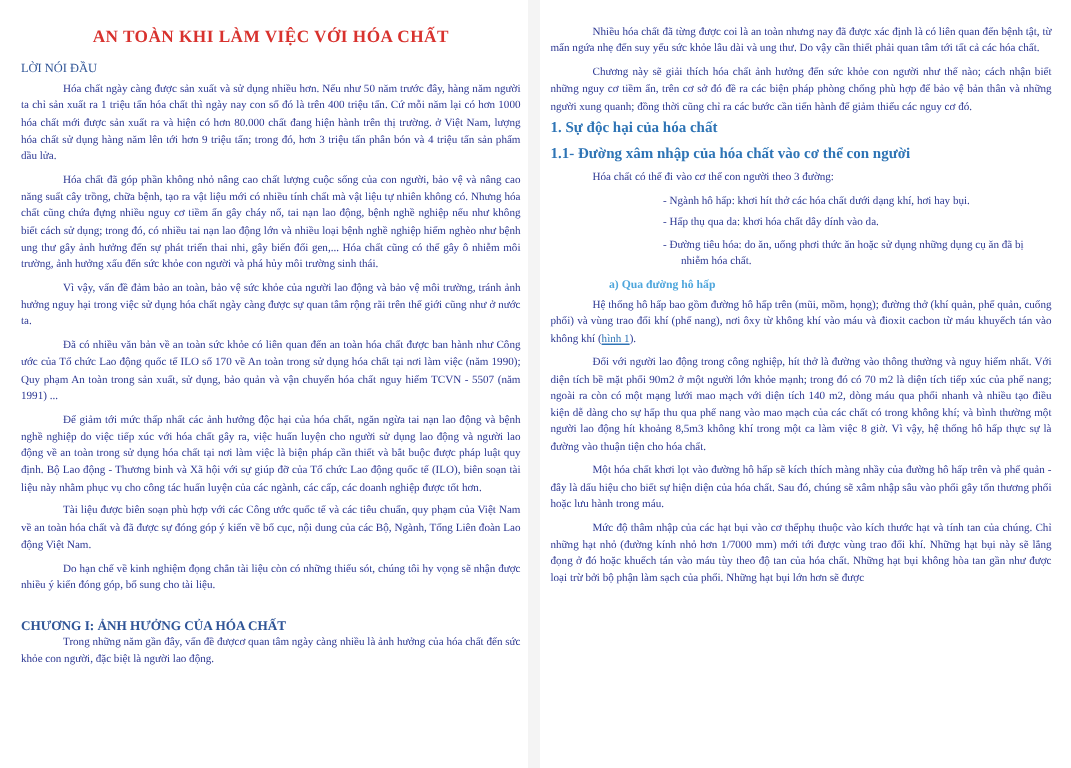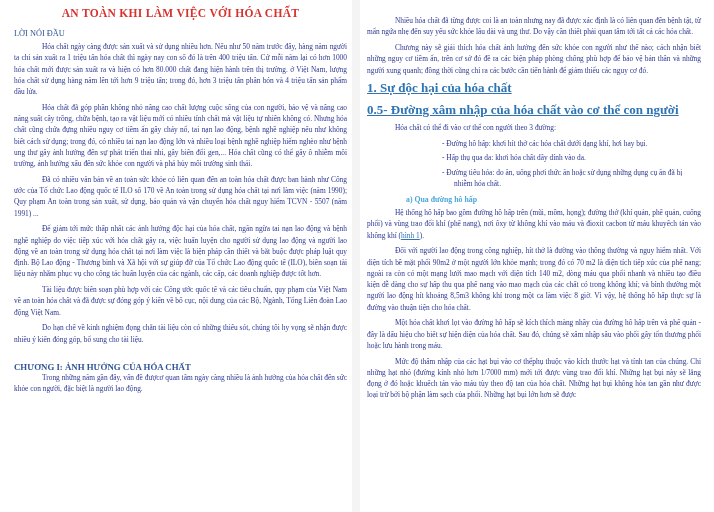--- a/index.html
+++ b/index.html
@@ -12,21 +12,21 @@
     display: flex;
     width: 714px; height: 512px;
     font-family: "Liberation Serif", "DejaVu Serif", serif;
   }
   .page {
     background: #ffffff;
     box-sizing: border-box;
     height: 512px;
     overflow: hidden;
   }
-  .page-left  { width: 352px; padding: 7px 5px 0 14px; }
+  .page-left  { width: 352px; padding: 19px 5px 0 14px; }
   .gutter     { width: 8px; background: #f4f4f4; }
   .page-right { width: 354px; padding: 15px 13px 0 7px; }
 
   .doc-title {
     color: #d8322e;
     font-weight: bold;
     font-size: 11.5px;
     text-align: center;
     letter-spacing: 0.3px;
     margin: 0 0 10px 0;
@@ -38,23 +38,22 @@
     margin: 0 0 3px 0;
   }
   .h-chapter {
     color: #2f5496;
     font-weight: bold;
     font-size: 8.8px;
     margin: 17px 0 0 0;
   }
   .h-mid {
     color: #2e74b5;
-    font-size: 13px;
+    font-size: 10px;
     margin: 0 0 2px 0;
-    text-decoration: underline;
   }
   .h-mid-sp { margin: 6px 0 4px 0; }
   .h-light {
     color: #4ea6dc;
     font-size: 7.8px;
     margin: 6px 0 3px 0;
     padding-left: 39px;
   }
   p.body {
     color: #2c3792;
@@ -83,41 +82,42 @@
 <body>
 
 <div class="spread">
 
   <div class="page page-left">
     <h1 class="doc-title">AN TOÀN KHI LÀM VIỆC VỚI HÓA CHẤT</h1>
     <h2 class="h-dark">LỜI NÓI ĐẦU</h2>
 
     <p class="body">Hóa chất ngày càng được sản xuất và sử dụng nhiều hơn. Nếu như 50 năm trước đây, hàng năm người ta chỉ sản xuất ra 1 triệu tấn hóa chất thì ngày nay con số đó là trên 400 triệu tấn. Cứ mỗi năm lại có hơn 1000 hóa chất mới được sản xuất ra và hiện có hơn 80.000 chất đang hiện hành trên thị trường. ở Việt Nam, lượng hóa chất sử dụng hàng năm lên tới hơn 9 triệu tấn; trong đó, hơn 3 triệu tấn phân bón và 4 triệu tấn sản phẩm dầu lửa.</p>
     <p class="body">Hóa chất đã góp phần không nhỏ nâng cao chất lượng cuộc sống của con người, bảo vệ và nâng cao năng suất cây trồng, chữa bệnh, tạo ra vật liệu mới có nhiều tính chất mà vật liệu tự nhiên không có. Nhưng hóa chất cũng chứa đựng nhiều nguy cơ tiềm ẩn gây cháy nổ, tai nạn lao động, bệnh nghề nghiệp nếu như không biết cách sử dụng; trong đó, có nhiều tai nạn lao động lớn và nhiều loại bệnh nghề nghiệp hiểm nghèo như bệnh ung thư gây ảnh hưởng đến sự phát triển thai nhi, gây biến đổi gen,... Hóa chất cũng có thể gây ô nhiễm môi trường, ảnh hưởng xấu đến sức khỏe con người và phá hủy môi trường sinh thái.</p>
+    <p class="body">Vì vậy, vấn đề đảm bảo an toàn, bảo vệ sức khỏe của người lao động và bảo vệ môi trường, tránh ảnh hưởng nguy hại trong việc sử dụng hóa chất ngày càng được sự quan tâm rộng rãi trên thế giới cũng như ở nước ta.</p>
     <p class="body">Đã có nhiều văn bản về an toàn sức khỏe có liên quan đến an toàn hóa chất được ban hành như Công ước của Tổ chức Lao động quốc tế ILO số 170 về An toàn trong sử dụng hóa chất tại nơi làm việc (năm 1990); Quy phạm An toàn trong sản xuất, sử dụng, bảo quản và vận chuyển hóa chất nguy hiểm TCVN - 5507 (năm 1991) ...</p>
     <p class="body">Để giảm tới mức thấp nhất các ảnh hưởng độc hại của hóa chất, ngăn ngừa tai nạn lao động và bệnh nghề nghiệp do việc tiếp xúc với hóa chất gây ra, việc huấn luyện cho người sử dụng lao động và người lao động về an toàn trong sử dụng hóa chất tại nơi làm việc là biện pháp cần thiết và bắt buộc được pháp luật quy định. Bộ Lao động - Thương binh và Xã hội với sự giúp đỡ của Tổ chức Lao động quốc tế (ILO), biên soạn tài liệu này nhằm phục vụ cho công tác huấn luyện của các ngành, các cấp, các doanh nghiệp được tốt hơn.</p>
     <p class="body">Tài liệu được biên soạn phù hợp với các Công ước quốc tế và các tiêu chuẩn, quy phạm của Việt Nam về an toàn hóa chất và đã được sự đóng góp ý kiến về bố cục, nội dung của các Bộ, Ngành, Tổng Liên đoàn Lao động Việt Nam.</p>
     <p class="body">Do hạn chế về kinh nghiệm đọng chắn tài liệu còn có những thiếu sót, chúng tôi hy vọng sẽ nhận được nhiều ý kiến đóng góp, bổ sung cho tài liệu.</p>
 
     <h2 class="h-chapter">CHƯƠNG I: ẢNH HƯỞNG CỦA HÓA CHẤT</h2>
     <p class="body">Trong những năm gần đây, vấn đề đượcơ quan tâm ngày càng nhiều là ảnh hưởng của hóa chất đến sức khỏe con người, đặc biệt là người lao động.</p>
   </div>
 
   <div class="gutter"></div>
 
   <div class="page page-right">
     <p class="body">Nhiều hóa chất đã từng được coi là an toàn nhưng nay đã được xác định là có liên quan đến bệnh tật, từ mẩn ngứa nhẹ đến suy yếu sức khỏe lâu dài và ung thư. Do vậy cần thiết phải quan tâm tới tất cả các hóa chất.</p>
     <p class="body">Chương này sẽ giải thích hóa chất ảnh hưởng đến sức khỏe con người như thế nào; cách nhận biết những nguy cơ tiềm ẩn, trên cơ sở đó đề ra các biện pháp phòng chống phù hợp để bảo vệ bản thân và những người xung quanh; đồng thời cũng chỉ ra các bước cần tiến hành để giảm thiểu các nguy cơ đó.</p>
 
     <h3 class="h-mid">1. Sự độc hại của hóa chất</h3>
 
-    <h3 class="h-mid h-mid-sp">0.5- Đường xâm nhập của hóa chất vào cơ thể con người</h3>
+    <h3 class="h-mid h-mid-sp">1.1- Đường xâm nhập của hóa chất vào cơ thể con người</h3>
     <p class="body">Hóa chất có thể đi vào cơ thể con người theo 3 đường:</p>
 
-    <p class="bullet">- Đường hô hấp: khơi hít thở các hóa chất dưới dạng khí, hơi hay bụi.</p>
+    <p class="bullet">- Ngành hô hấp: khơi hít thở các hóa chất dưới dạng khí, hơi hay bụi.</p>
     <p class="bullet">- Hấp thụ qua da: khơi hóa chất dây dính vào da.</p>
     <p class="bullet">- Đường tiêu hóa: do ăn, uống phơi thức ăn hoặc sử dụng những dụng cụ ăn đã bị nhiễm hóa chất.</p>
 
     <h4 class="h-light">a) Qua đường hô hấp</h4>
 
     <p class="body"><span>Hệ thống hô hấp bao gồm đường hô hấp trên (mũi, mồm, họng); đường thở (khí quản, phế quản, cuống phổi) và vùng trao đổi khí (phế nang), nơi ôxy từ không khí vào máu và đioxit cacbon từ máu khuyếch tán vào không khí (</span><a class="doclink">hình 1</a><span>).</span></p>
 
     <p class="body">Đối với người lao động trong công nghiệp, hít thở là đường vào thông thường và nguy hiểm nhất. Với diện tích bề mặt phổi 90m2 ở một người lớn khỏe mạnh; trong đó có 70 m2 là diện tích tiếp xúc của phế nang; ngoài ra còn có một mạng lưới mao mạch với diện tích 140 m2, dòng máu qua phổi nhanh và nhiều tạo điều kiện dễ dàng cho sự hấp thu qua phế nang vào mao mạch của các chất có trong không khí; và bình thường một người lao động hít khoảng 8,5m3 không khí trong một ca làm việc 8 giờ. Vì vậy, hệ thống hô hấp thực sự là đường vào thuận tiện cho hóa chất.</p>
     <p class="body">Một hóa chất khơi lọt vào đường hô hấp sẽ kích thích màng nhầy của đường hô hấp trên và phế quản - đây là dấu hiệu cho biết sự hiện diện của hóa chất. Sau đó, chúng sẽ xâm nhập sâu vào phổi gây tổn thương phổi hoặc lưu hành trong máu.</p>
     <p class="body">Mức độ thâm nhập của các hạt bụi vào cơ thểphụ thuộc vào kích thước hạt và tính tan của chúng. Chỉ những hạt nhỏ (đường kính nhỏ hơn 1/7000 mm) mới tới được vùng trao đổi khí. Những hạt bụi này sẽ lắng đọng ở đó hoặc khuếch tán vào máu tùy theo độ tan của hóa chất. Những hạt bụi không hòa tan gần như được loại trừ bởi bộ phận làm sạch của phổi. Những hạt bụi lớn hơn sẽ được</p>

